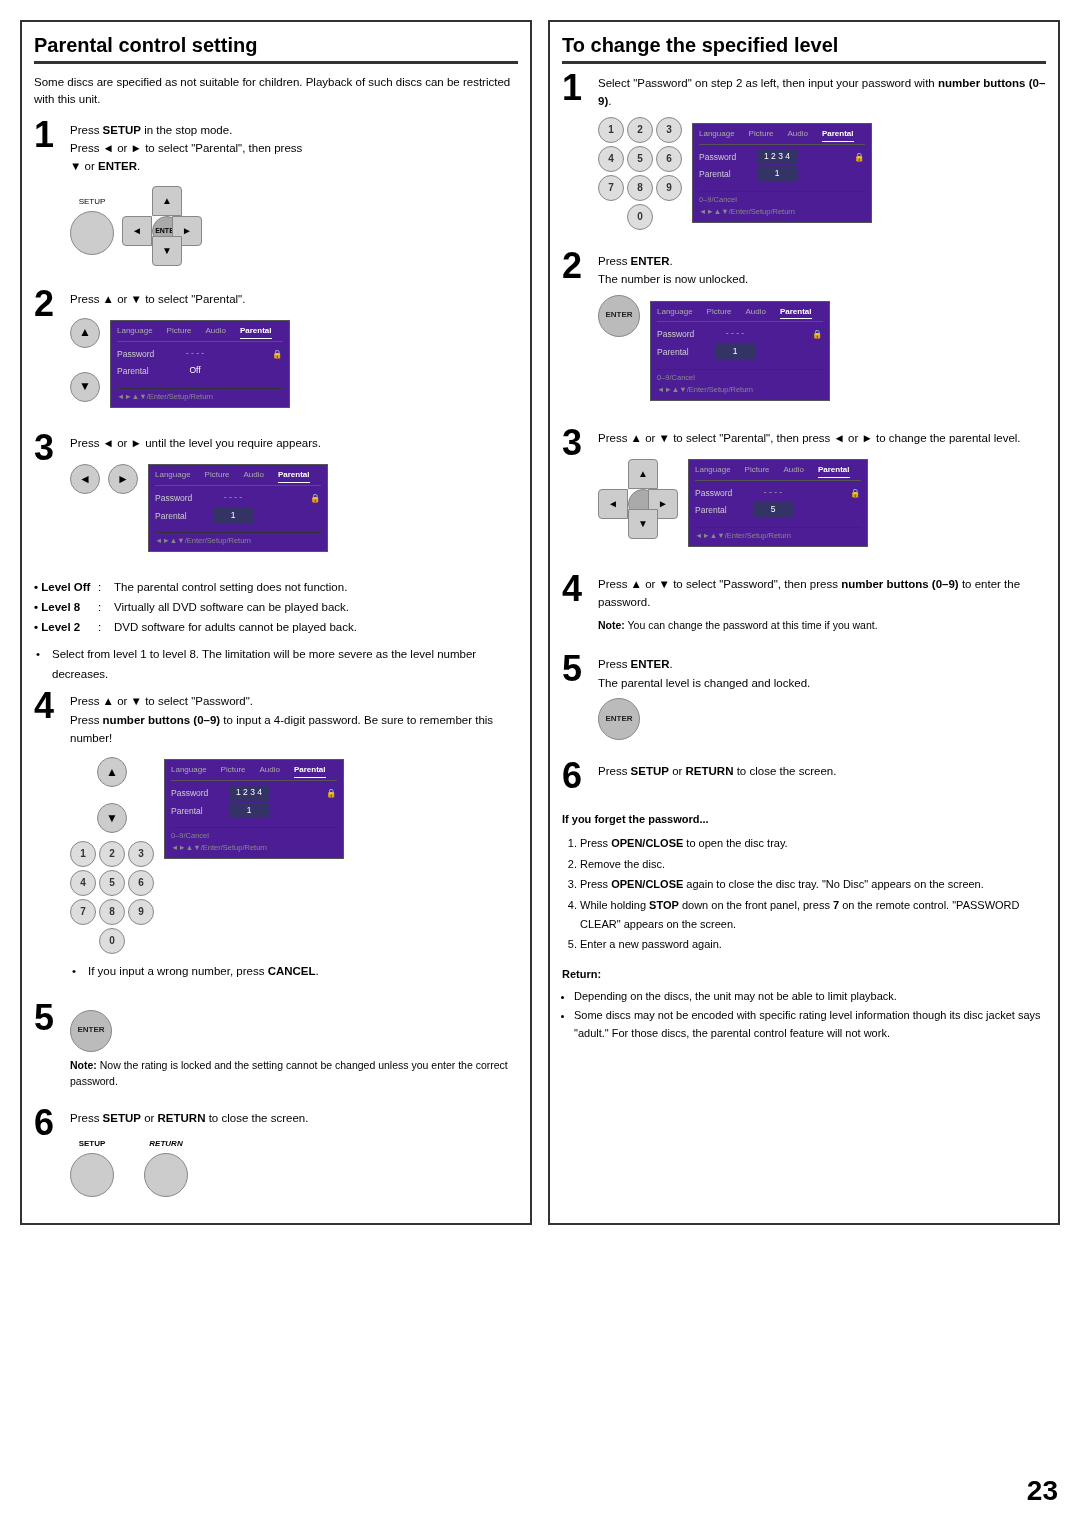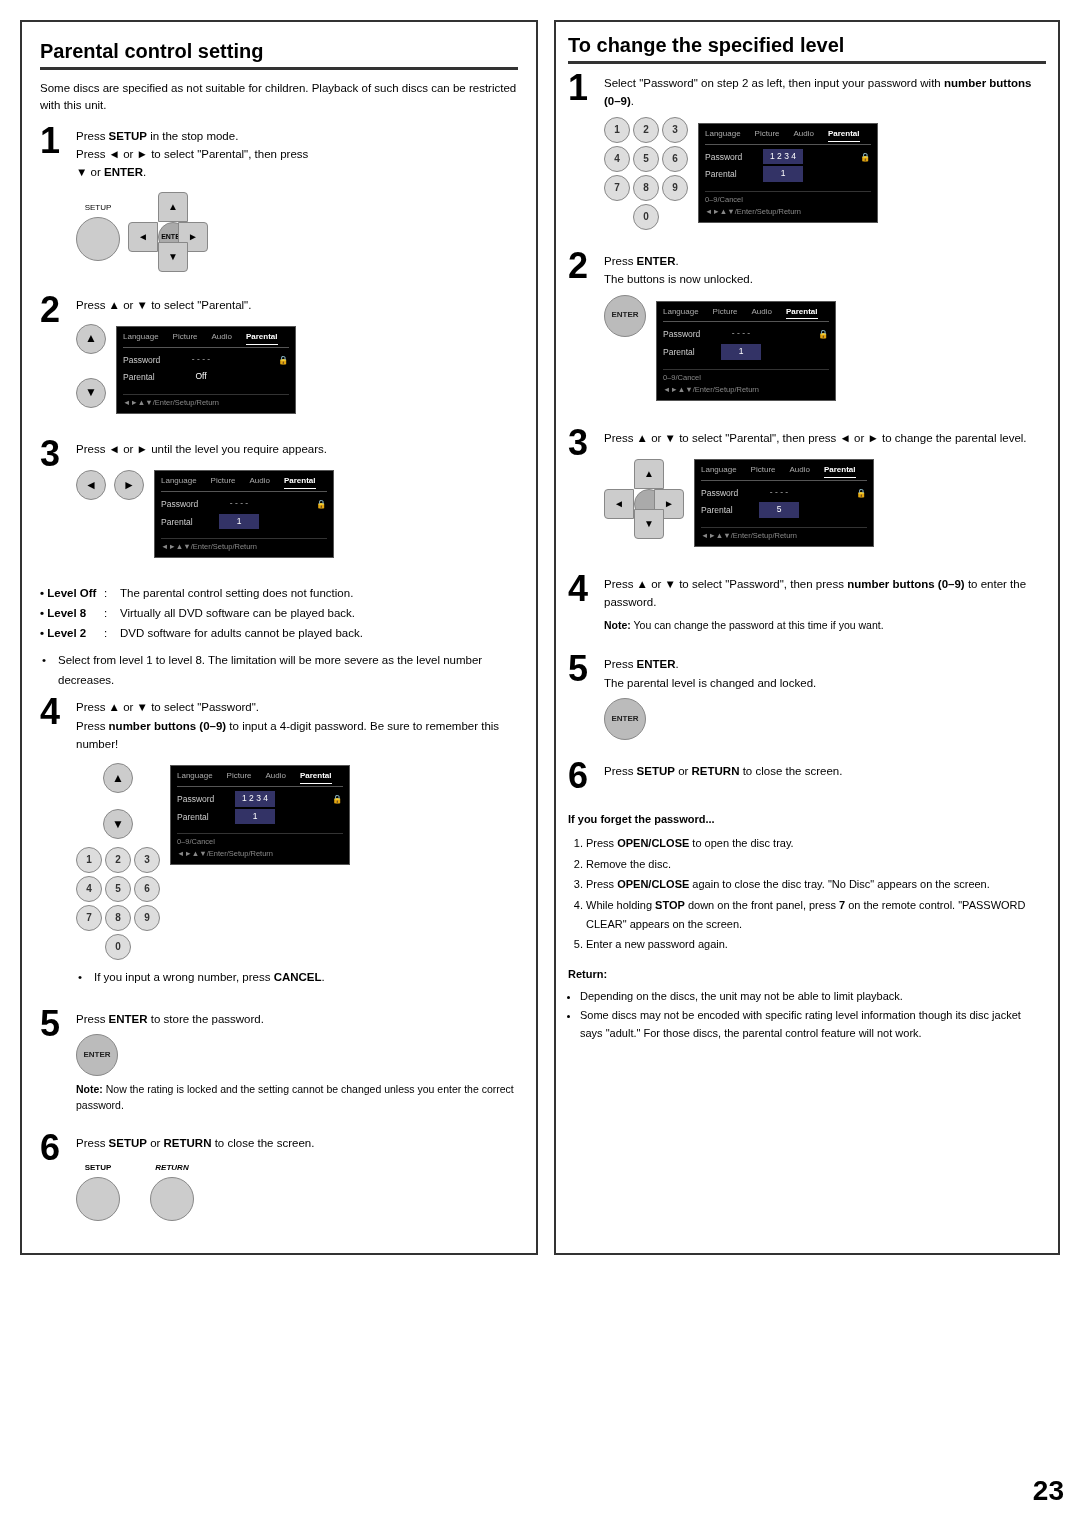--- a/index.html
+++ b/index.html
@@ -13,21 +13,21 @@
       padding: 20px;
     }
     .page-container {
       display: flex;
       gap: 16px;
       width: 100%;
     }
     .left-column {
       flex: 1;
       border: 2px solid #333;
-      padding: 18px;
+      padding: 12px;
     }
     .right-column {
       flex: 1;
       border: 2px solid #333;
       padding: 12px;
     }
     .section-title {
       font-size: 20px;
       font-weight: bold;
       border-bottom: 3px solid #333;
@@ -75,21 +75,21 @@
       flex-shrink: 0;
     }
     .circle-btn.large {
       width: 44px;
       height: 44px;
       font-size: 8px;
       background: #ccc;
     }
     
     .menu-screenshot {
-      background: #000000;
+      background: #4c1d95;
       color: #fff;
       border: 1px solid #555;
       font-size: 9px;
       padding: 4px 6px;
       margin: 6px 0;
       min-width: 180px;
       display: inline-block;
     }
     .menu-header-row {
       display: flex;
@@ -482,21 +482,20 @@
         </div>
         <div class="bullet-list">
           <li>If you input a wrong number, press <b>CANCEL</b>.</li>
         </div>
       </div>
     </div>
 
     <div class="step">
       <div class="step-number">5</div>
       <div class="step-content">
-        <div>Press <b>ENTER</b> to store the password.</div>
         <div style="margin:6px 0;">
           <div class="enter-circle">ENTER</div>
         </div>
         <div class="note-text"><b>Note:</b> Now the rating is locked and the setting cannot be changed unless you enter the correct password.</div>
       </div>
     </div>
 
     <div class="step">
       <div class="step-number">6</div>
       <div class="step-content">
@@ -558,21 +557,21 @@
             </div>
           </div>
         </div>
       </div>
     </div>
 
     <div class="step right-step-block">
       <div class="step-number">2</div>
       <div class="step-content">
         <div>Press <b>ENTER</b>.</div>
-        <div>The buttons is now unlocked.</div>
+        <div>The number is now unlocked.</div>
         <div class="step-inline-controls">
           <div class="enter-circle">ENTER</div>
           <div class="menu-screenshot">
             <div class="menu-header-row">
               <span>Language</span>
               <span>Picture</span>
               <span>Audio</span>
               <span class="active">Parental</span>
             </div>
             <div class="menu-row">
@@ -669,13 +668,13 @@
     <div class="notes-section">
       <div class="notes-title">Return:</div>
       <ul>
         <li>Depending on the discs, the unit may not be able to limit playback.</li>
         <li>Some discs may not be encoded with specific rating level information though its disc jacket says "adult." For those discs, the parental control feature will not work.</li>
       </ul>
     </div>
   </div>
 </div>
 
-<div style="position:fixed;bottom:20px;right:16px;font-size:28px;font-weight:bold;">23</div>
+<div style="position:fixed;bottom:20px;right:22px;font-size:28px;font-weight:bold;">23</div>
 
 </body></html>

